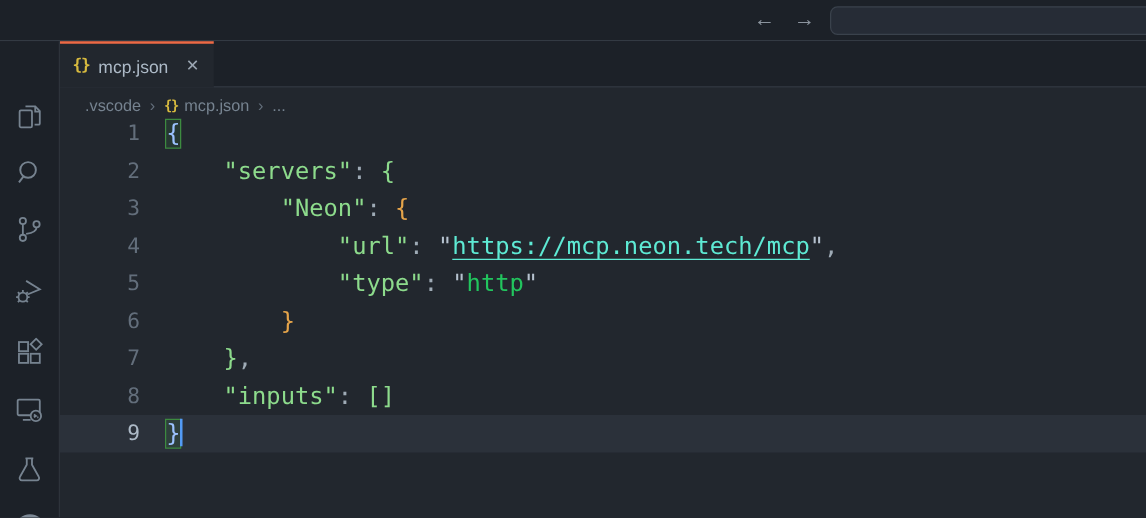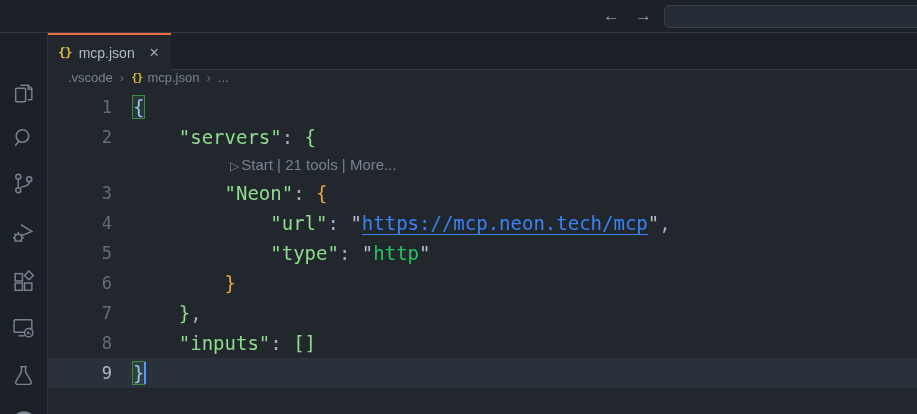--- a/index.html
+++ b/index.html
@@ -53,21 +53,21 @@
   }
   .json-icon {
     color:#d7ba3f; font-family:"DejaVu Sans Mono", monospace;
     font-size:13px; font-weight:bold; letter-spacing:-1px;
   }
   .tab .label { color:#adbac7; font-size:14px; }
   .tab .close { color:#9aa5b1; font-size:13px; margin-left:7px; }
 
   .breadcrumb {
     position:absolute; top:37px; left:0; right:0; height:22px;
-    display:flex; align-items:flex-start; padding-left:20px; gap:7px;
+    display:flex; align-items:flex-end; padding-left:20px; gap:7px;
     color:#768390; font-size:13px;
   }
   .breadcrumb .sep { font-size:13px; color:#636e7b; }
   .breadcrumb .json-icon { font-size:11px; }
   .crumb { display:flex; align-items:center; gap:5px; }
 
   
   .code {
     position:absolute; top:59px; left:0; right:0;
     font-family:"DejaVu Sans Mono", monospace; font-size:19px;
@@ -78,21 +78,21 @@
     flex:none; width:85px; padding-right:21px; text-align:right;
     color:#636e7b; font-size:17px;
   }
   .row.current .gutter { color:#adbac7; }
   .content { flex:1; white-space:pre; }
 
   .t-key { color:#8ddb8c; }
   .t-pun { color:#9fabb6; }
   .t-q   { color:#b6c2cf; }
   .t-val { color:#22c55e; }
-  .t-url { color:#3b82f6; text-decoration:underline; text-underline-offset:4px; }
+  .t-url { color:#5eead4; text-decoration:underline; text-underline-offset:4px; }
   .t-b1m {
     color:#9cc2ff;
     outline:1px solid #3d8b40;
     background:rgba(70,149,74,0.15);
   }
   .t-b2 { color:#8ddb8c; }
   .t-b3 { color:#e5a44a; }
 
   .cursor {
     display:inline-block; width:2px; height:22px;
@@ -221,24 +221,20 @@
 
   <div class="code">
       <div class="row">
         <span class="gutter">1</span>
         <span class="content"><span class="t-b1m">{</span></span>
       </div>
       <div class="row">
         <span class="gutter">2</span>
         <span class="content"><span class="t-ws">    </span><span class="t-key">"servers"</span><span class="t-pun">: </span><span class="t-b2">{</span></span>
       </div>
-      <div class="row lens">
-        <span class="gutter"></span>
-        <span class="content"><span class="play">▷</span>Start | 21 tools | More...</span>
-      </div>
       <div class="row">
         <span class="gutter">3</span>
         <span class="content"><span class="t-ws">        </span><span class="t-key">"Neon"</span><span class="t-pun">: </span><span class="t-b3">{</span></span>
       </div>
       <div class="row">
         <span class="gutter">4</span>
         <span class="content"><span class="t-ws">            </span><span class="t-key">"url"</span><span class="t-pun">: </span><span class="t-q">"</span><span class="t-url">https://mcp.neon.tech/mcp</span><span class="t-q">"</span><span class="t-pun">,</span></span>
       </div>
       <div class="row">
         <span class="gutter">5</span>

